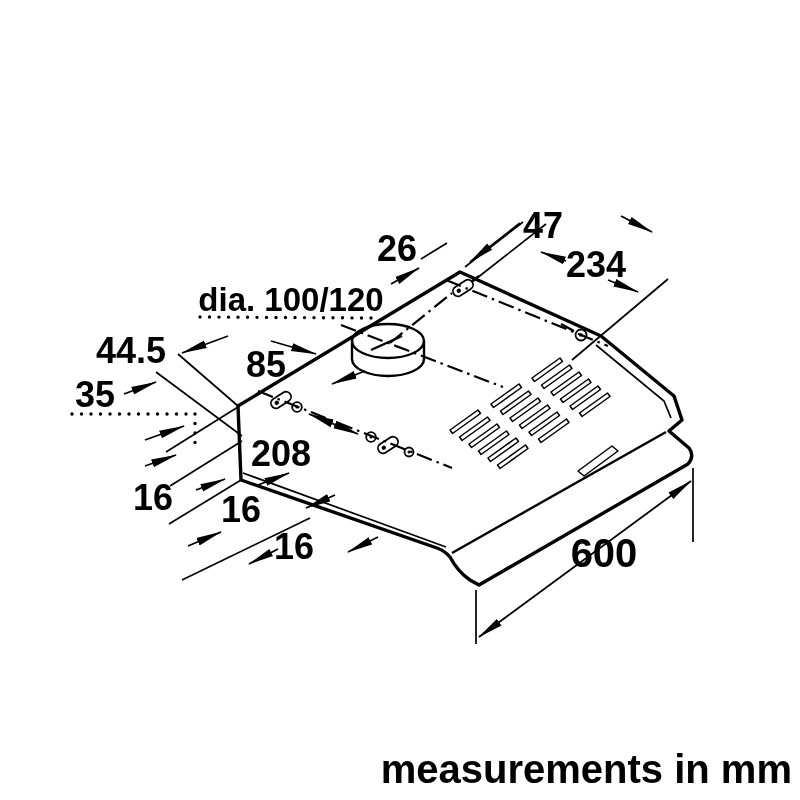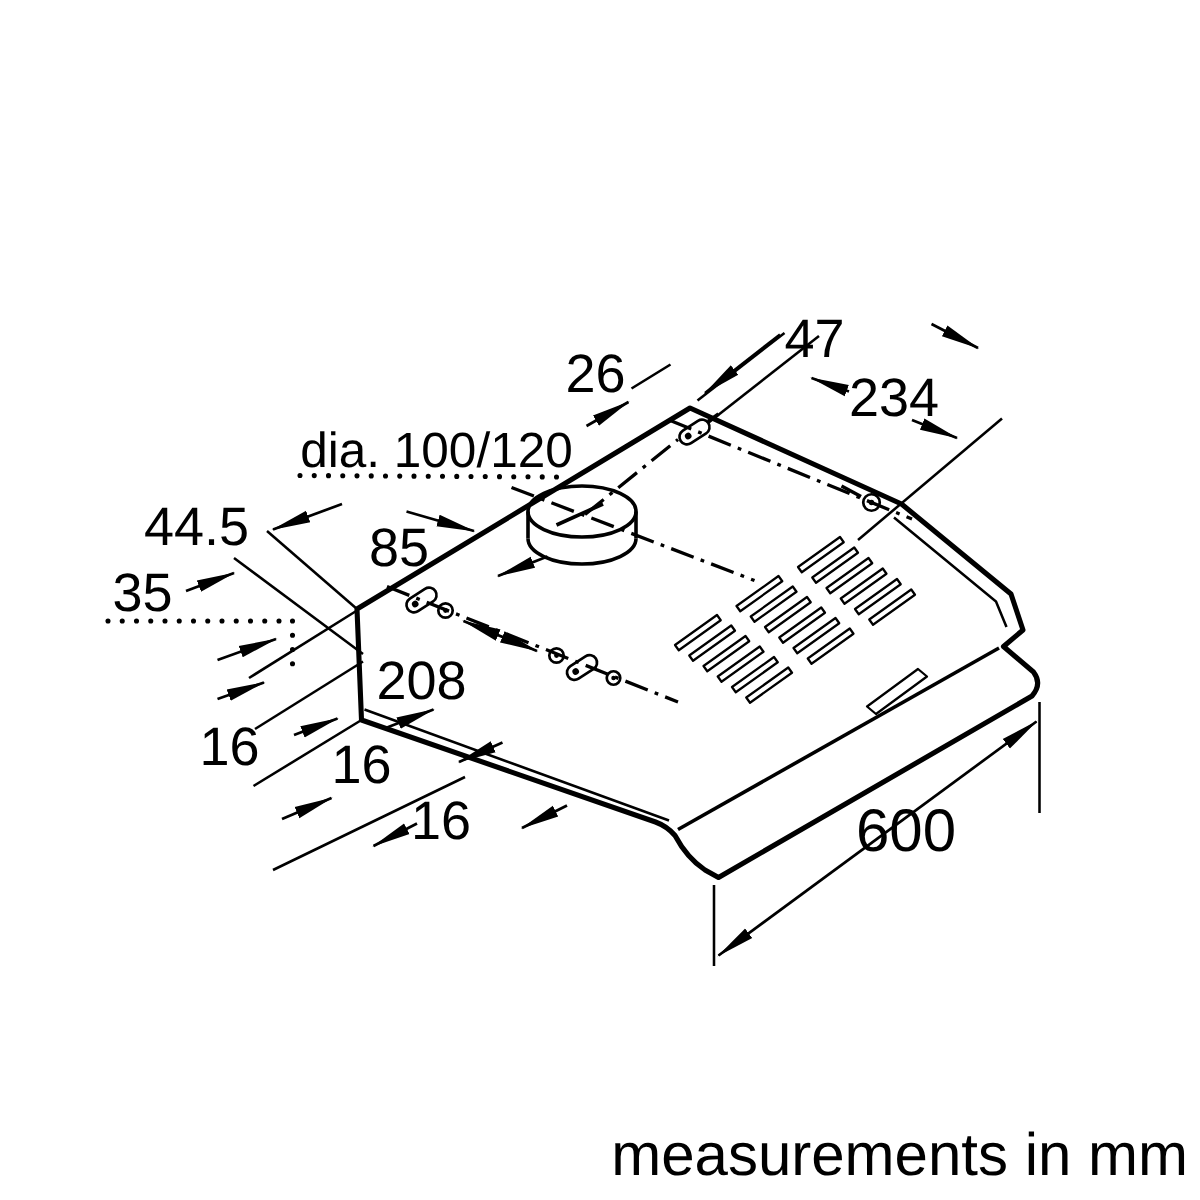--- a/index.html
+++ b/index.html
@@ -9,20 +9,21 @@
     width: 800px;
     height: 800px;
     font-family: "Liberation Sans", sans-serif;
   }
   .stage {
     position: relative;
     width: 800px;
     height: 800px;
     background: #ffffff;
     overflow: hidden;
+    font-weight: bold;
   }
   svg { display: block; }
   .body-fill   { fill: #fff; stroke: #000; stroke-width: 3.4; stroke-linejoin: round; }
   .med-line    { fill: none; stroke: #000; stroke-width: 2.4; stroke-linejoin: round; }
   .thin-line   { fill: none; stroke: #000; stroke-width: 1.7; }
   .dashdot     { fill: none; stroke: #000; stroke-width: 2.2; stroke-dasharray: 16 5 2.5 5; }
   .dotted      { fill: none; stroke: #000; stroke-width: 3.4; stroke-linecap: round; stroke-dasharray: 0 9.5; }
   .slot        { fill: #fff; stroke: #000; stroke-width: 1.5; stroke-linejoin: round; }
   .icon-line   { fill: none; stroke: #000; stroke-width: 1.8; }
   .icon-fill   { fill: #000; stroke: none; }

